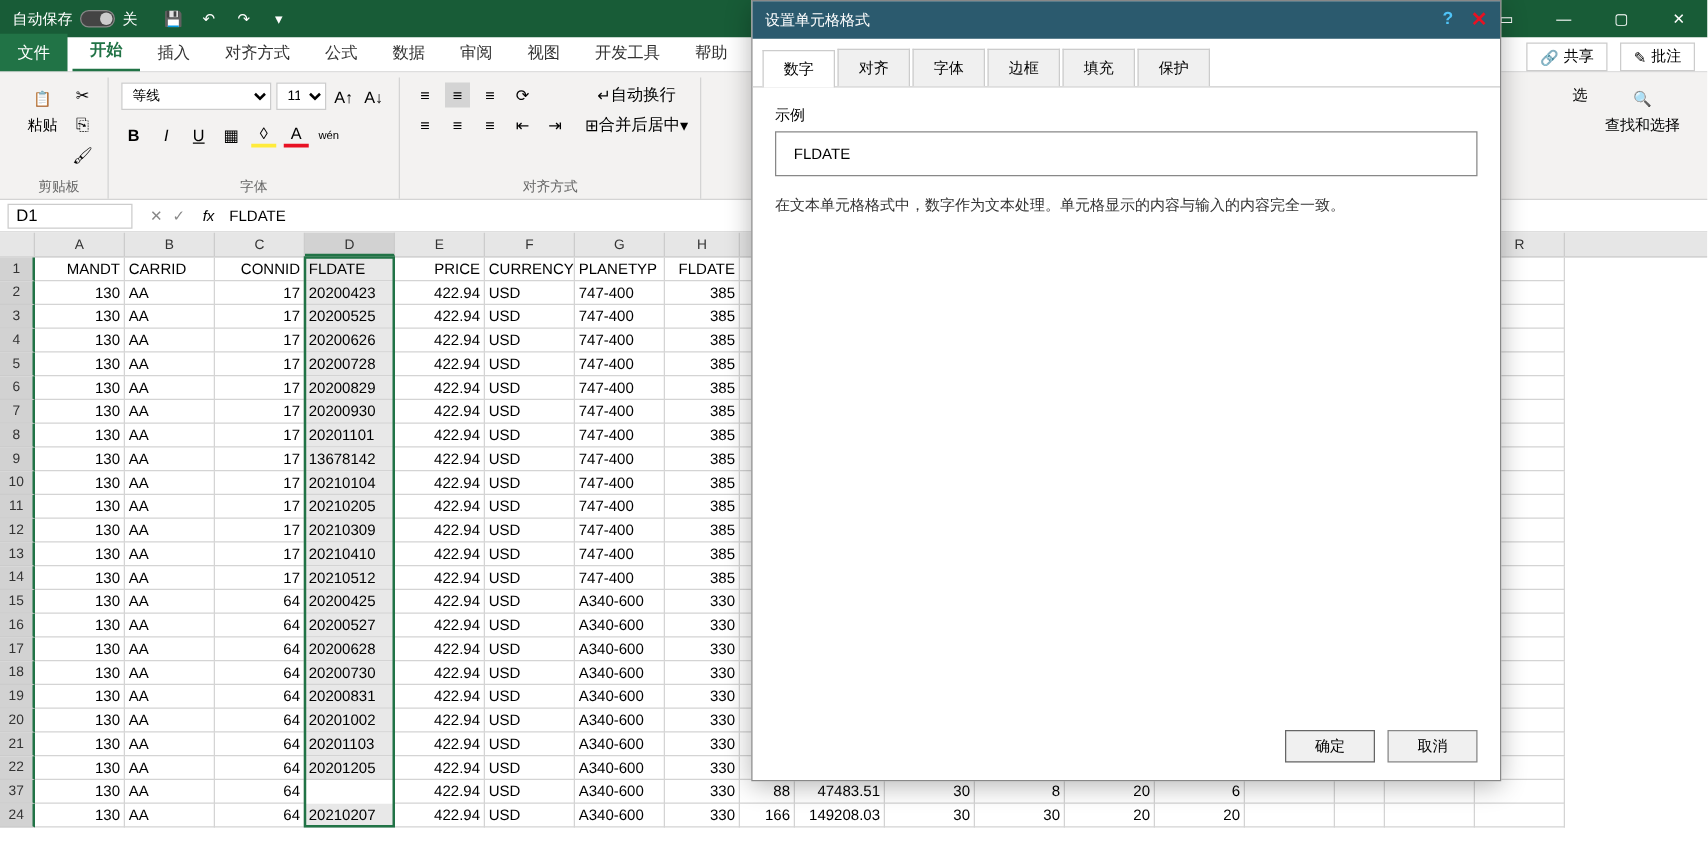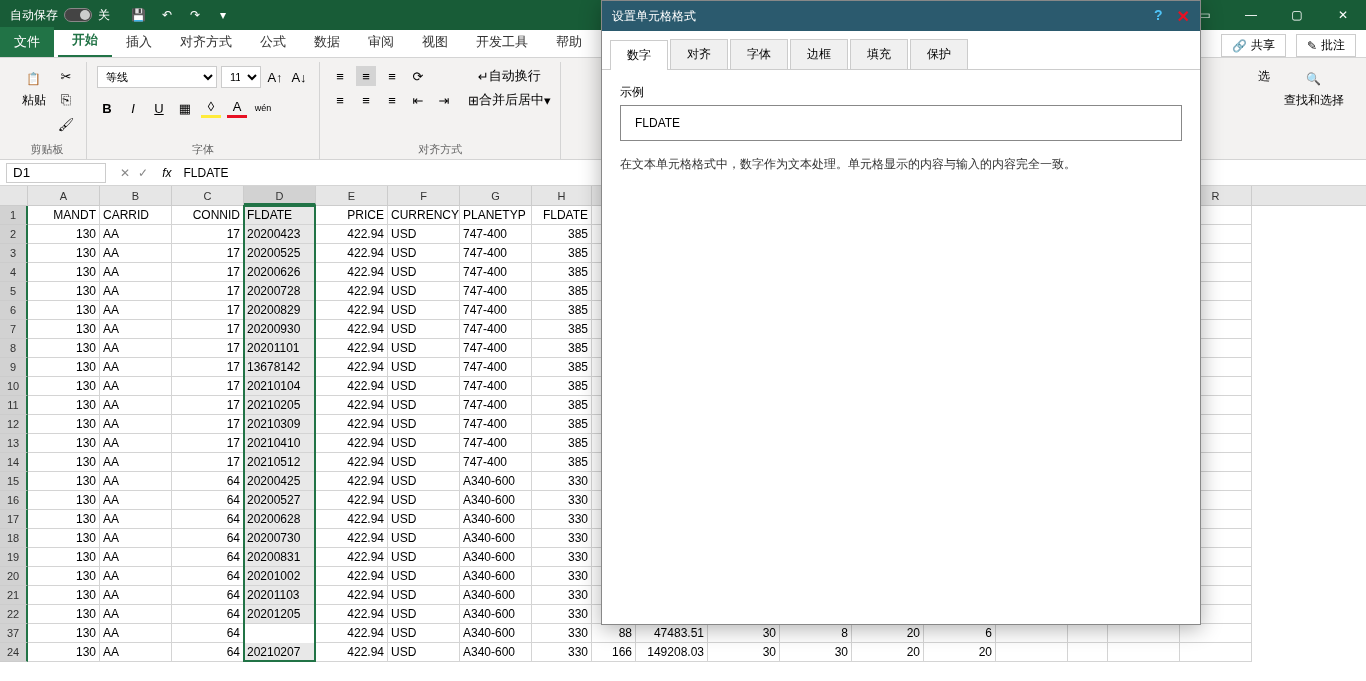--- a/index.html
+++ b/index.html
@@ -772,13 +772,17 @@
     </div>
   <div class="dlg-body">
     <div class="preview-panel">
       <div class="preview-label">示例</div>
       <div class="preview-box">
         <span>FLDATE</span>
       </div>
       <div class="desc">在文本单元格格式中，数字作为文本处理。单元格显示的内容与输入的内容完全一致。</div>
     </div>
   </div>
+  <div class="dlg-footer">
+    <button class="dlg-btn primary">确定</button>
+    <button class="dlg-btn">取消</button>
+  </div>
 </div>
 
 </body></html>

